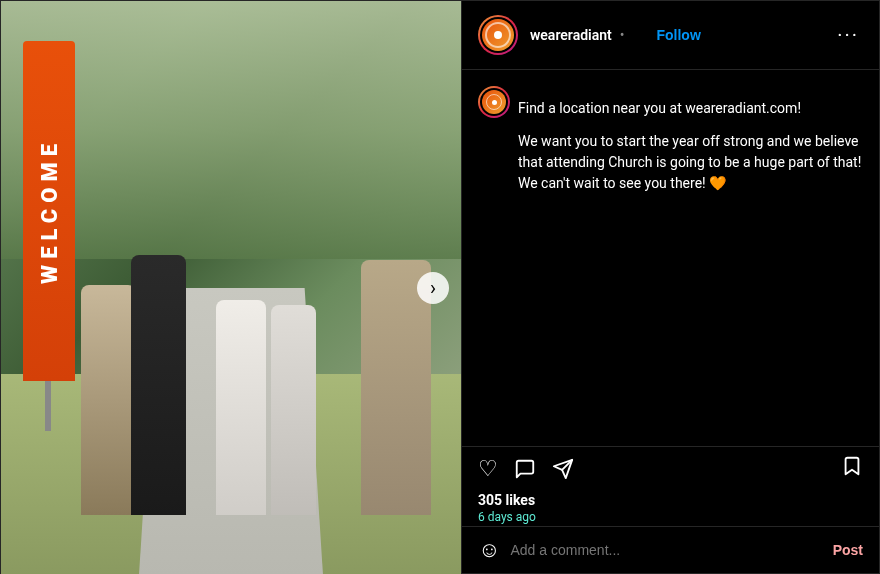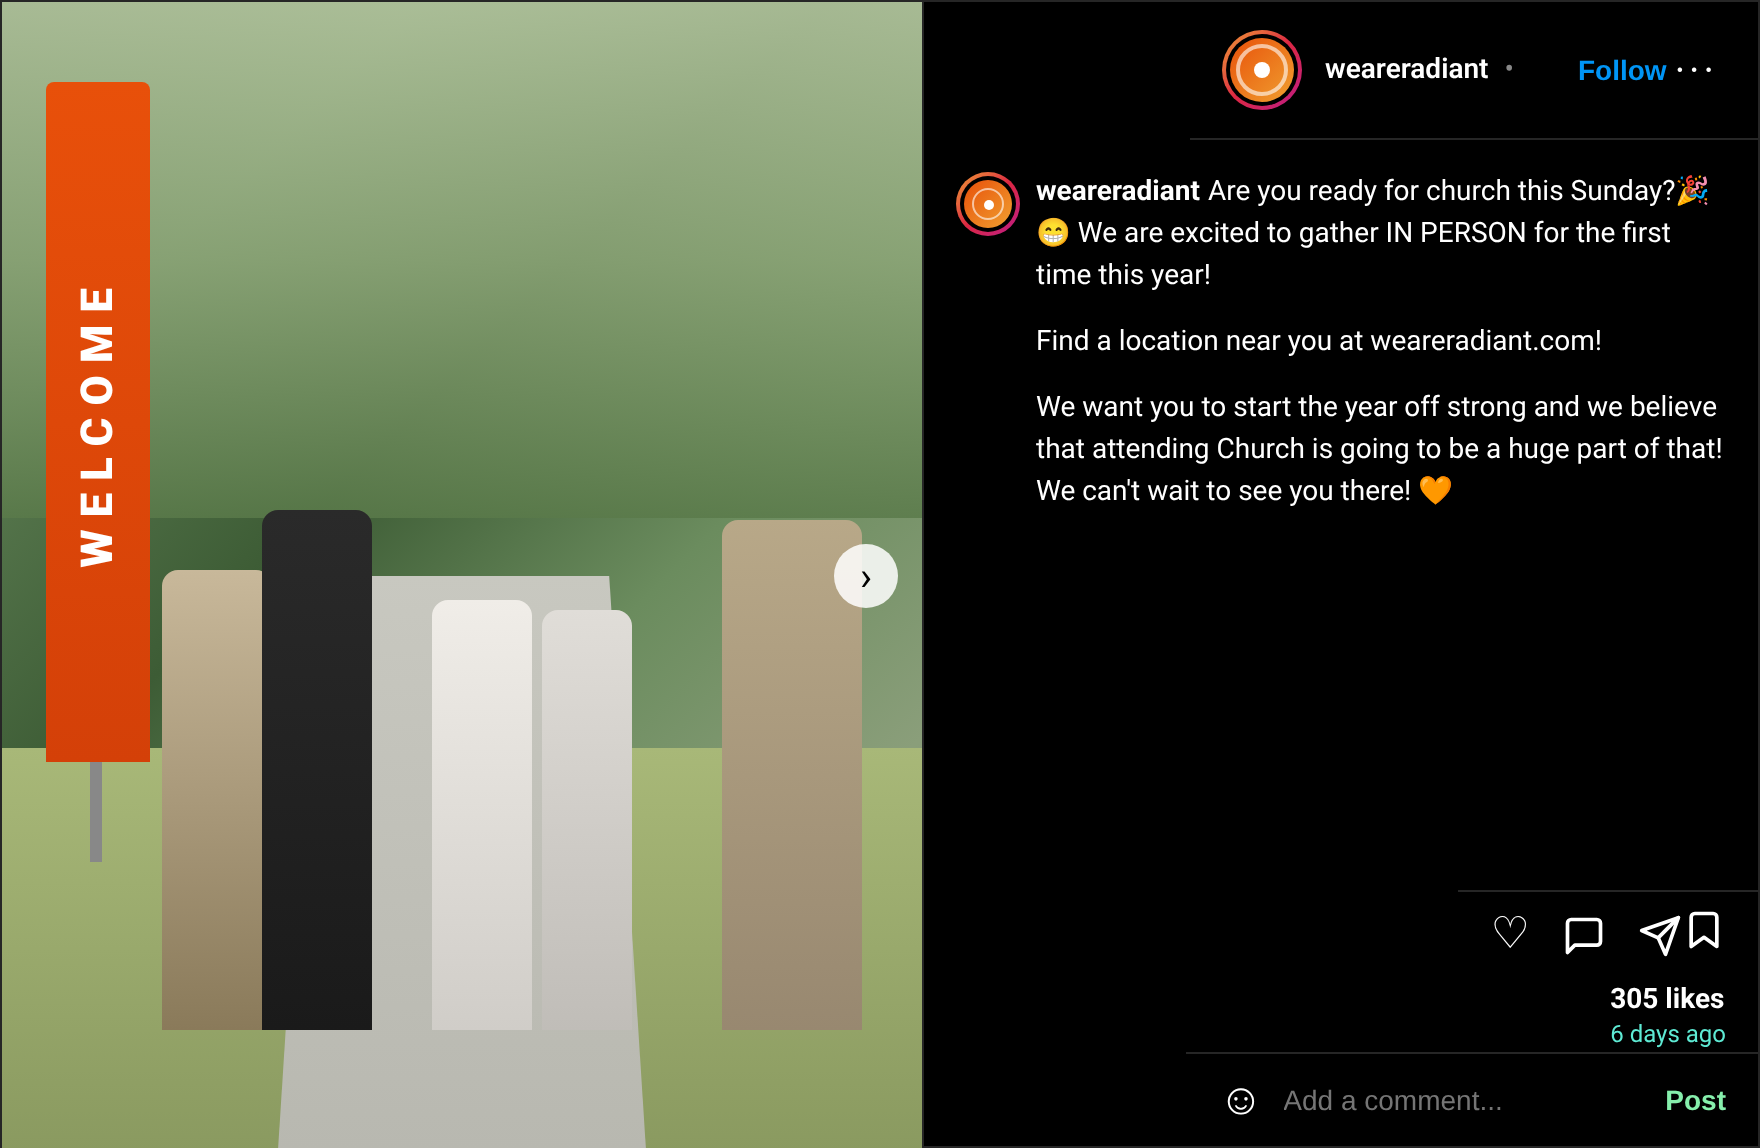--- a/index.html
+++ b/index.html
@@ -132,21 +132,20 @@
       color: #000;
       line-height: 1;
     }
     
     .content-panel {
       flex: 1;
       background: #000;
       display: flex;
       flex-direction: column;
       border-left: 1px solid #262626;
-      align-items: flex-end;
     }
     
     .post-header {
       display: flex;
       align-items: center;
       padding: 14px 16px;
       border-bottom: 1px solid #262626;
     }
     .avatar-wrapper {
       width: 40px;
@@ -344,21 +343,21 @@
     }
     .comment-input {
       flex: 1;
       background: transparent;
       border: none;
       outline: none;
       color: #888;
       font-size: 14px;
     }
     .post-btn {
-      color: #86efac;
+      color: #fca5a5;
       font-size: 14px;
       font-weight: 700;
       cursor: pointer;
       background: none;
       border: none;
       flex-shrink: 0;
     }
   </style>
 </head>
 <body>
@@ -408,23 +407,20 @@
         <div class="caption-avatar">
           <div class="caption-avatar-inner">
             <div class="caption-avatar-icon">
               <div style="width:16px;height:16px;border-radius:50%;border:1.5px solid rgba(255,255,255,0.6);display:flex;align-items:center;justify-content:center;">
                 <div style="width:5px;height:5px;background:#fff;border-radius:50%;"></div>
               </div>
             </div>
           </div>
         </div>
         <div>
-          <p class="caption-text">
-            <span class="caption-username">weareradiant</span><span>Are you ready for church this Sunday?🎉😁 We are excited to gather IN PERSON for the first time this year!</span>
-          </p>
           <div class="extra-paragraphs">
             <p class="extra-para">Find a location near you at weareradiant.com!</p>
             <p class="extra-para">We want you to start the year off strong and we believe that attending Church is going to be a huge part of that! We can't wait to see you there! 🧡</p>
           </div>
         </div>
       </div>
     </div>
 
     <div class="actions-row">
       <div class="action-icons">

